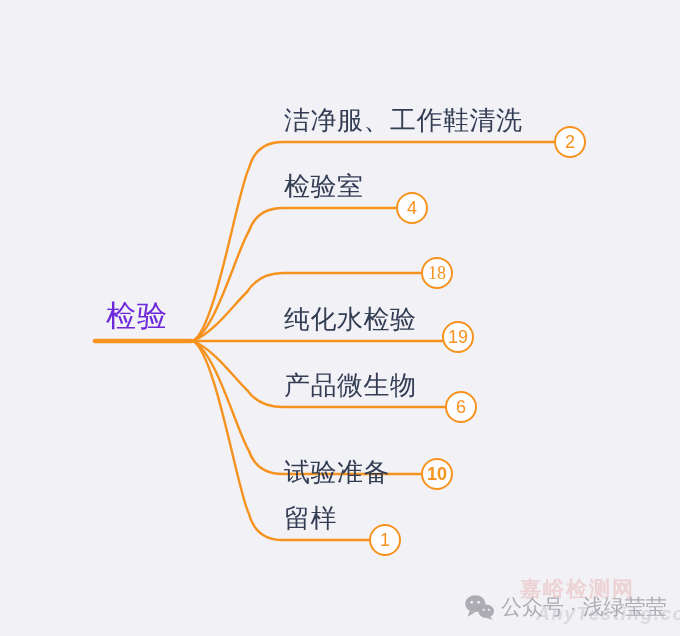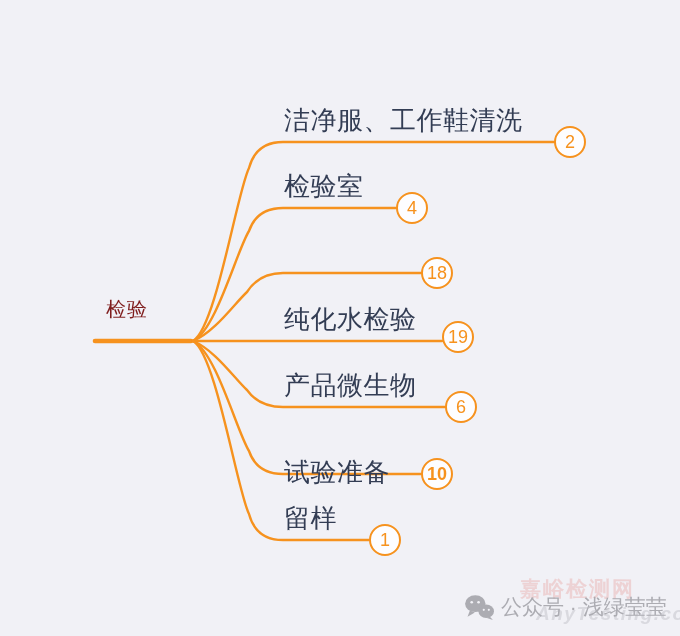--- a/index.html
+++ b/index.html
@@ -4,21 +4,21 @@
 <style>
   html,body{margin:0;padding:0;}
   body{font-family:"Liberation Sans","DejaVu Sans",sans-serif;}
   .stage{
     position:relative;width:680px;height:636px;overflow:hidden;
     background:#F1F1F6;
   }
   .links-layer{position:absolute;left:0;top:0;z-index:1;}
   .root-label{
     position:absolute;left:106px;top:296px;z-index:3;
-    font-size:20px;font-weight:500;color:#7f1d1d;letter-spacing:1px;
+    font-size:30px;font-weight:500;color:#6d28d9;letter-spacing:1px;
     cursor:default;
   }
   .branch-label{
     position:absolute;z-index:3;left:284px;
     font-size:26px;color:#333D54;letter-spacing:0.5px;line-height:32px;
     white-space:nowrap;cursor:default;
   }
   .count-badge{
     position:absolute;z-index:4;width:28px;height:28px;border-radius:50%;
     border:2px solid #F6921E;background:#FDFDFF;color:#F6921E;
@@ -66,21 +66,21 @@
 
   <div class="branch-label" style="top:104px;">洁净服、工作鞋清洗</div>
   <div class="branch-label" style="top:170px;">检验室</div>
   <div class="branch-label" style="top:303px;">纯化水检验</div>
   <div class="branch-label" style="top:369px;">产品微生物</div>
   <div class="branch-label" style="top:456px;">试验准备</div>
   <div class="branch-label" style="top:502px;">留样</div>
 
   <div class="count-badge" style="left:554px;top:126px;">2</div>
   <div class="count-badge" style="left:396px;top:192px;">4</div>
-  <div class="count-badge" style="left:421px;top:257px;">18</div>
+  <div class="count-badge" style="left:421px;top:257px;font-family:Liberation Serif, serif;">18</div>
   <div class="count-badge" style="left:442px;top:321px;text-align:center;">19</div>
   <div class="count-badge" style="left:445px;top:391px;">6</div>
   <div class="count-badge" style="left:421px;top:458px;font-weight:bold;">10</div>
   <div class="count-badge" style="left:369px;top:524px;">1</div>
 
   <div class="wm-site">嘉峪检测网</div>
   <div class="wm-url">AnyTesting.com</div>
   <div class="wm-wechat">
     <svg class="wechat-icon" width="31" height="27" viewBox="0 0 37 31">
       <g fill="#ACACB2">

